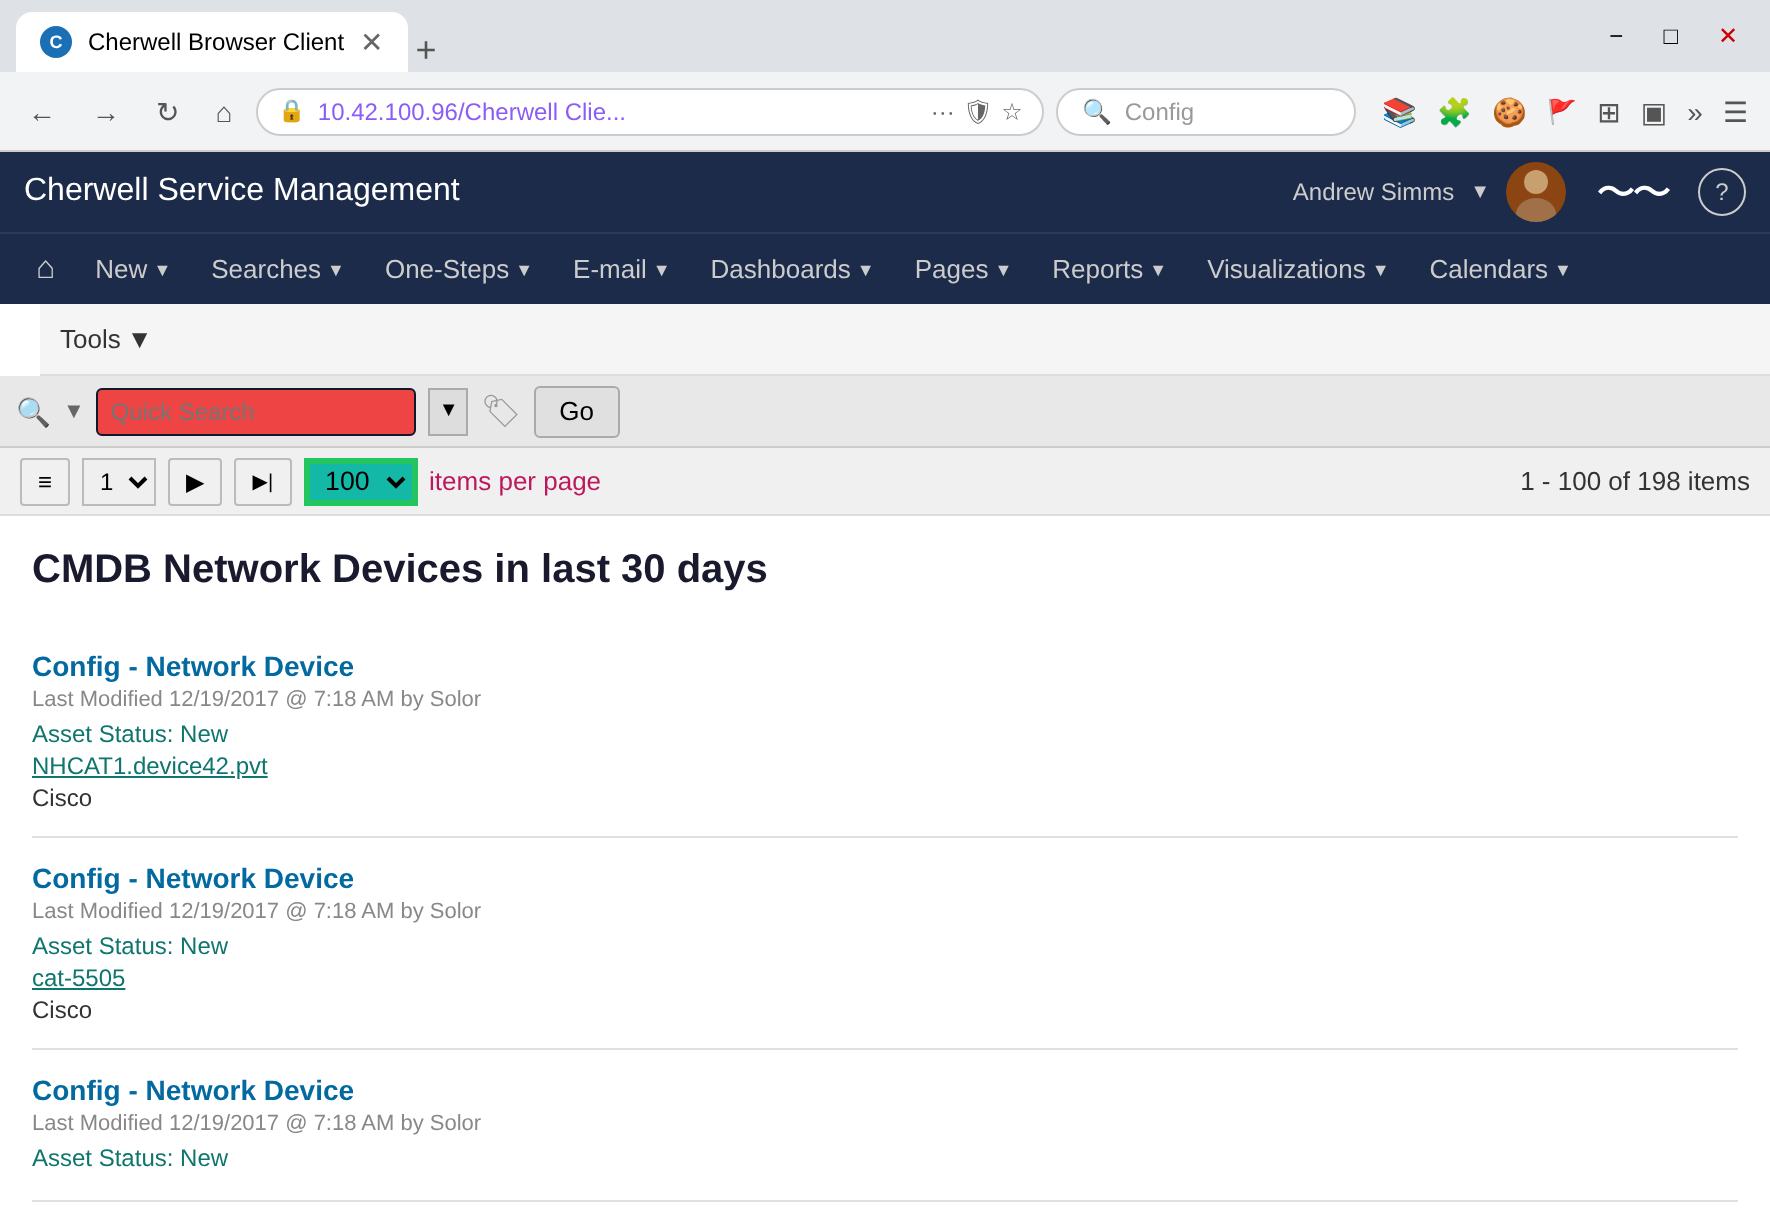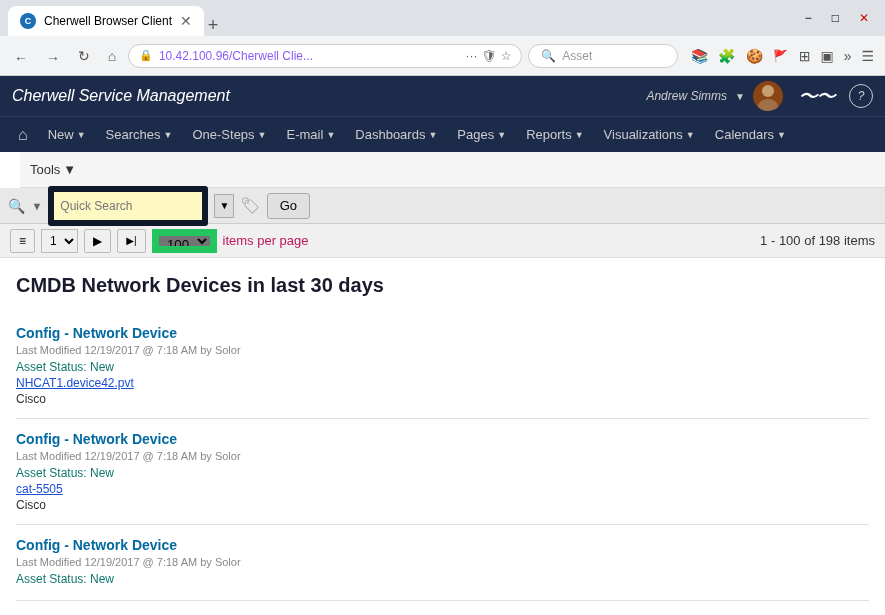--- a/index.html
+++ b/index.html
@@ -20,21 +20,21 @@
     .address-bar { flex: 1; display: flex; align-items: center; background: #fff; border: 1px solid #ccc; border-radius: 20px; padding: 4px 10px; gap: 6px; font-size: 12px; color: #333; max-width: 400px; }
     .address-bar .lock-icon { color: #666; font-size: 11px; }
     .address-text { flex: 1; font-size: 12px; color: #8b5cf6; }
     .address-actions { display: flex; gap: 4px; color: #666; }
     .search-bar { background: #fff; border: 1px solid #ccc; border-radius: 20px; padding: 4px 12px; font-size: 12px; color: #999; min-width: 150px; display: flex; align-items: center; gap: 6px; }
     .browser-icons { display: flex; align-items: center; gap: 4px; color: #555; margin-left: 4px; }
     .browser-icons span { font-size: 14px; cursor: pointer; padding: 2px 3px; }
     .win-btn { background: none; border: none; cursor: pointer; font-size: 12px; padding: 2px 8px; }
 
     
-    .app-header { background: #1c2b4a; color: white; height: 40px; display: flex; align-items: center; padding: 16px 12px; font-style: italic; }
+    .app-header { background: #1c2b4a; color: white; height: 40px; display: flex; align-items: center; padding: 16px 12px; }
     .app-title { font-size: 16px; font-weight: normal; flex: 1; }
     .user-area { display: flex; align-items: center; gap: 8px; color: #ccc; font-size: 12px; }
     .avatar { width: 30px; height: 30px; border-radius: 50%; background: #8B4513; overflow: hidden; display: flex; align-items: center; justify-content: center; }
     .logo-area { width: 50px; height: 30px; display: flex; align-items: center; justify-content: center; }
     .logo-wave { color: white; font-size: 20px; letter-spacing: -2px; }
     .help-btn { width: 24px; height: 24px; border-radius: 50%; border: 1px solid #ccc; color: #ccc; display: flex; align-items: center; justify-content: center; font-size: 12px; cursor: pointer; }
 
     
     .main-nav { background: #1c2b4a; height: 36px; display: flex; align-items: center; padding: 0 8px; border-top: 1px solid #2a3a5c; }
     .nav-item { color: #ccc; font-size: 13px; padding: 8px 10px; cursor: pointer; display: flex; align-items: center; gap: 3px; white-space: nowrap; }
@@ -42,44 +42,44 @@
     .nav-item.home { font-size: 16px; }
 
     
     .toolbar { background: #f5f5f5; height: 36px; display: flex; align-items: center; padding: 0 10px; border-bottom: 1px solid #ddd; gap: 6px; margin-left: 20px; }
     .tools-btn { font-size: 13px; color: #333; cursor: pointer; display: flex; align-items: center; gap: 3px; }
 
     
     .search-row { background: #e8e8e8; height: 36px; display: flex; align-items: center; padding: 0 8px; gap: 6px; border-bottom: 1px solid #ccc; }
     .search-icon { color: #666; font-size: 14px; }
     .search-dropdown { background: none; border: none; cursor: pointer; font-size: 11px; color: #666; }
-    .quick-search-input { flex: 1; max-width: 160px; height: 40px; border: 6px solid #0f172a; border-radius: 3px; padding: 0 6px; font-size: 12px; background: #fef9c3; }
+    .quick-search-input { flex: 1; max-width: 160px; height: 24px; border: 1px solid #0f172a; border-radius: 3px; padding: 0 6px; font-size: 12px; background: #ef4444; }
     .dropdown-btn { background: #ddd; border: 1px solid #aaa; height: 24px; width: 20px; cursor: pointer; display: flex; align-items: center; justify-content: center; font-size: 10px; }
     .tag-icon { color: #999; font-size: 16px; cursor: pointer; }
     .go-btn { background: #e0e0e0; border: 1px solid #aaa; height: 26px; padding: 0 12px; font-size: 13px; cursor: pointer; border-radius: 3px; }
 
     
     .pagination-row { background: #f0f0f0; height: 34px; display: flex; align-items: center; padding: 0 10px; gap: 6px; border-bottom: 1px solid #ddd; }
     .page-btn { background: none; border: 1px solid #bbb; height: 24px; padding: 0 8px; cursor: pointer; font-size: 12px; border-radius: 2px; display: flex; align-items: center; }
     .page-num-box { display: flex; align-items: center; gap: 2px; }
     .page-num-select { height: 24px; border: 1px solid #bbb; padding: 0 4px; font-size: 12px; }
-    .page-dropdown { border: 7px solid #22c55e; background: #737373; height: 24px; padding: 0 4px; text-align: center; }
+    .page-dropdown { border: 3px solid #22c55e; background: #14b8a6; height: 24px; padding: 0 4px; }
     .per-page-text { font-size: 13px; color: #be185d; }
     .items-count { margin-left: auto; font-size: 13px; color: #333; }
 
     
     .content { padding: 16px 16px 0 16px; overflow-y: auto; height: calc(615px - 36px - 40px - 40px - 36px - 36px - 34px); position: relative; }
     .page-title { font-size: 20px; font-weight: bold; color: #1a1a2e; margin-bottom: 16px; }
 
     
     .result-item { border-bottom: 1px solid #e0e0e0; padding: 12px 0; }
     .result-title { font-size: 14px; font-weight: bold; color: #0369a1; margin-bottom: 3px; }
     .result-meta { font-size: 11px; color: #888; margin-bottom: 4px; }
     .result-status { font-size: 12px; color: #0f766e; margin-bottom: 2px; }
-    .result-device { font-size: 12px; color: #1d4ed8; margin-bottom: 2px; text-decoration: underline; cursor: pointer; }
+    .result-device { font-size: 12px; color: #0f766e; margin-bottom: 2px; text-decoration: underline; cursor: pointer; }
     .result-vendor { font-size: 12px; color: #333; }
   </style>
 </head>
 <body>
 
 <div class="browser-chrome">
   <div class="browser-tabs">
     <div class="browser-tab">
       <div class="favicon">
         <span>C</span>
@@ -105,21 +105,21 @@
     <span class="lock-icon">🔒</span>
     <span class="address-text">10.42.100.96/Cherwell Clie...</span>
     <div class="address-actions">
       <span>···</span>
       <span>🛡</span>
       <span>☆</span>
     </div>
   </div>
   <div class="search-bar">
     <span>🔍</span>
-    <span style="color:#999;">Asset</span>
+    <span style="color:#999;">Config</span>
   </div>
   <div class="browser-icons">
     <span>📚</span>
     <span>🧩</span>
     <span>🍪</span>
     <span style="font-size:12px;">🚩</span>
     <span>⊞</span>
     <span>▣</span>
     <span>»</span>
     <span>☰</span>

